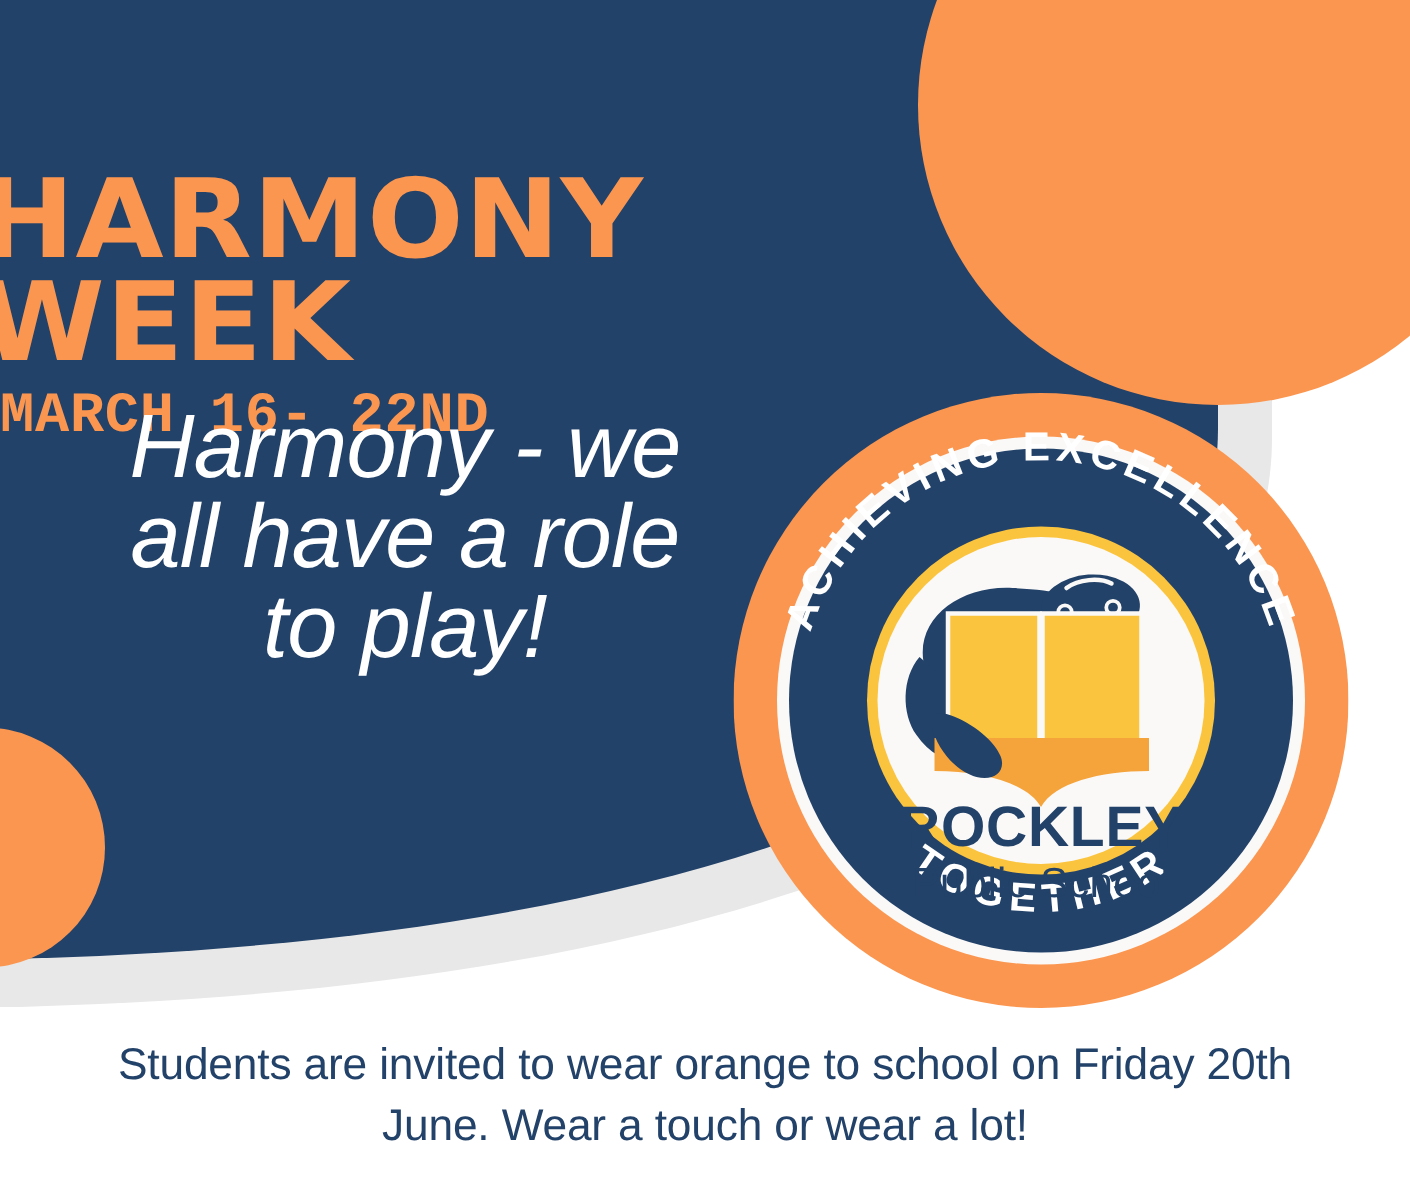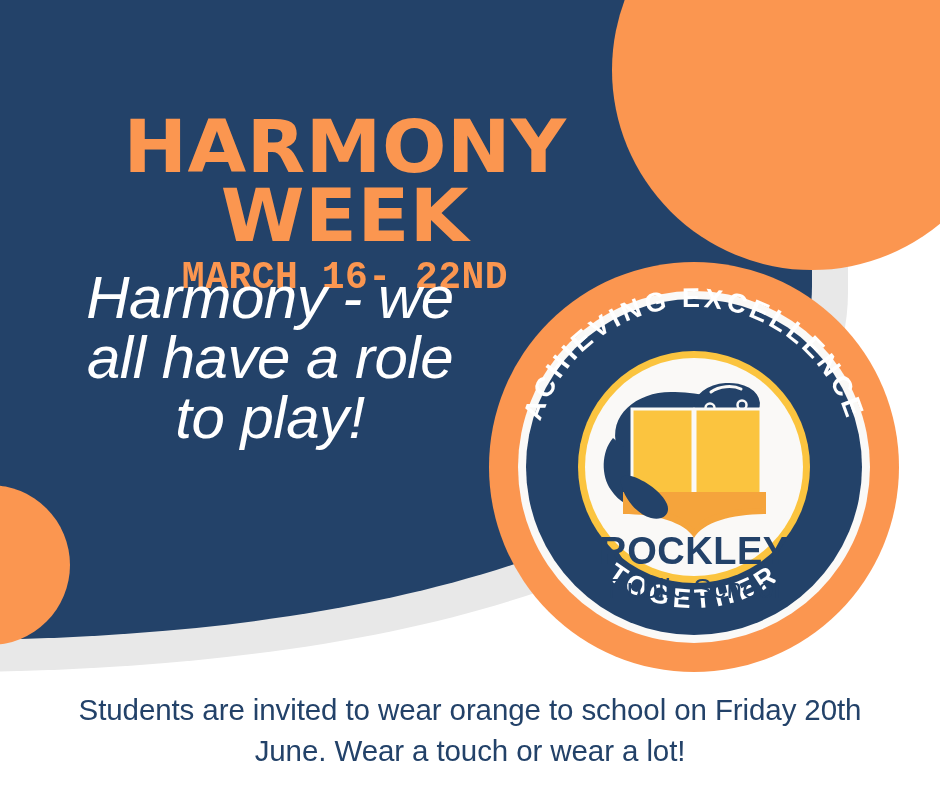--- a/index.html
+++ b/index.html
@@ -23,21 +23,21 @@
     inset: 0;
     width: 940px;
     height: 788px;
   }
   
   .headline-wrap {
     position: absolute;
     left: 0;
     top: 112px;
     width: 690px;
-    text-align: center;
+    text-align: left;
     z-index: 5;
   }
   .headline-main {
     margin: 0;
     font-family: "DejaVu Sans", sans-serif;
     font-weight: 700;
     font-size: 73px;
     line-height: 0.95;
     letter-spacing: 0.5px;
     color: #FB9650;

